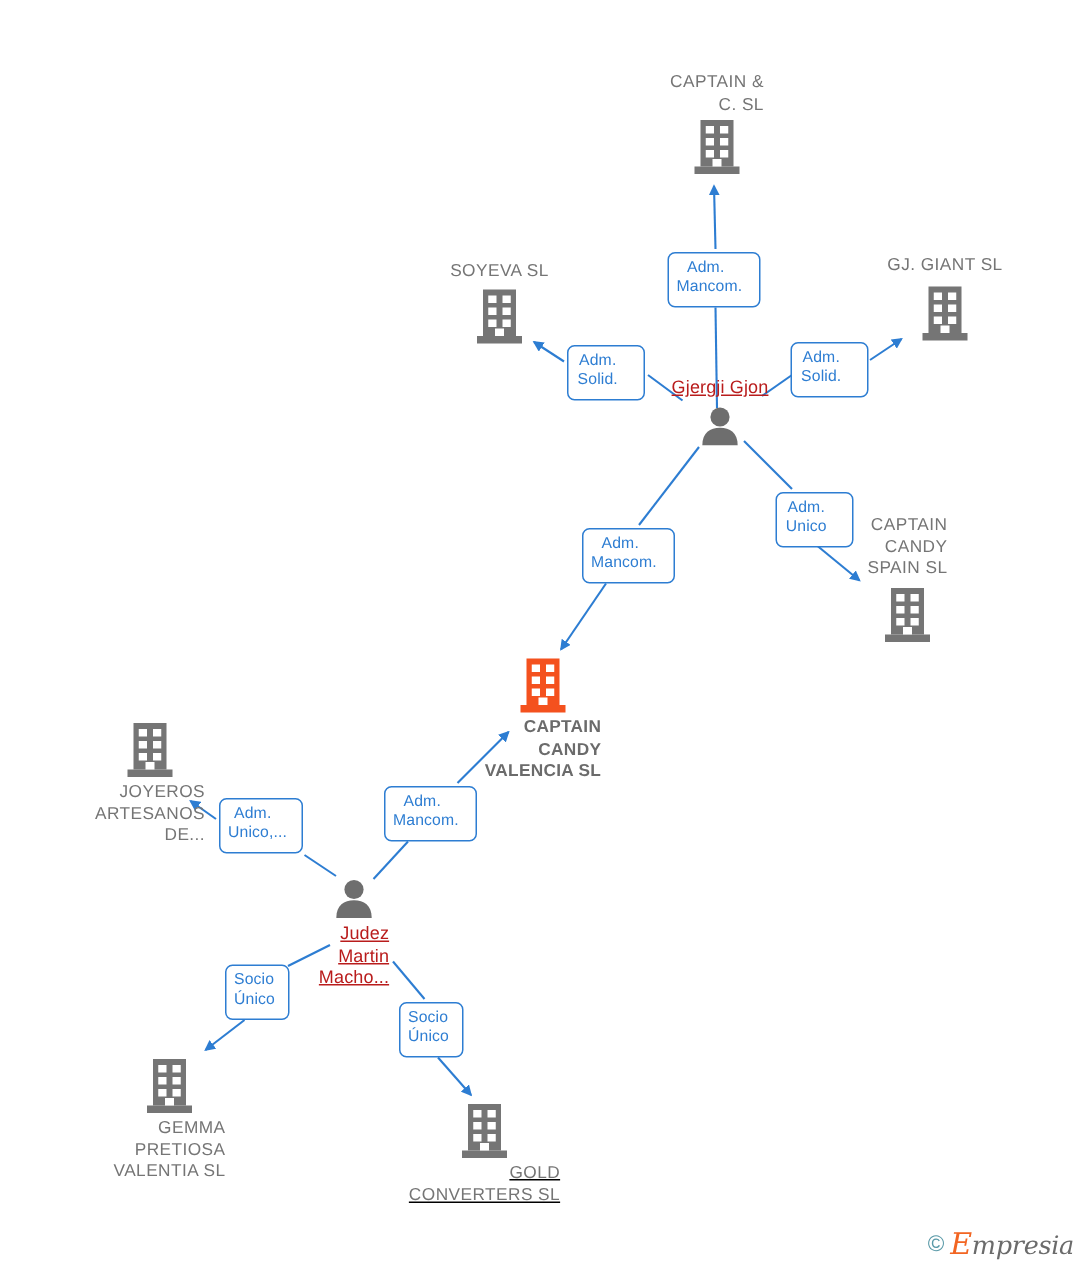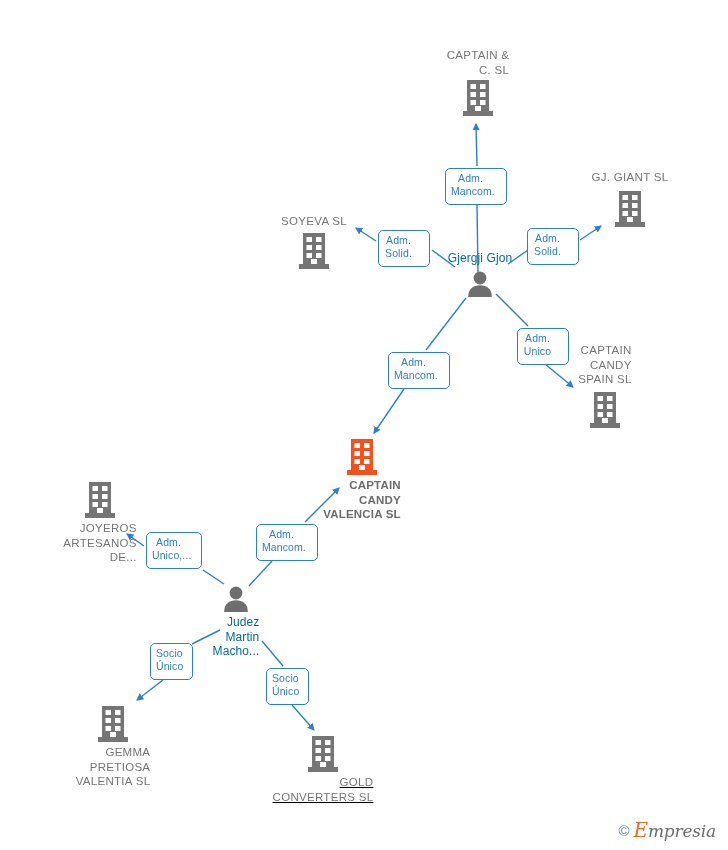--- a/index.html
+++ b/index.html
@@ -45,23 +45,24 @@
   }
 
   .node-label {
     font-size: 11.5px;
     line-height: 14.5px;
     color: #757575;
     letter-spacing: 0.3px;
     white-space: pre-line;
   }
   .node-label.person {
-    color: #0369a1;
+    color: #b91c1c;
     letter-spacing: 0.1px;
     font-size: 12px;
+    text-decoration: underline;
   }
   .node-label.highlight {
     color: #6b6b6b;
     font-weight: bold;
     letter-spacing: 0.2px;
   }
 
   .icon-wrap {
     line-height: 0;
   }
@@ -164,21 +165,21 @@
         <rect x="19" y="5" width="5.5" height="5" fill="#ffffff"></rect>
         <rect x="9.5" y="13" width="5.5" height="5" fill="#ffffff"></rect>
         <rect x="19" y="13" width="5.5" height="5" fill="#ffffff"></rect>
         <rect x="9.5" y="21" width="5.5" height="5" fill="#ffffff"></rect>
         <rect x="19" y="21" width="5.5" height="5" fill="#ffffff"></rect>
         <rect x="14" y="27" width="6" height="5" fill="#ffffff"></rect>
       </svg>
     </div>
   </div>
 
-  <div class="node" style="left:314px; top:174px;margin-top:40px;">
+  <div class="node" style="left:333px; top:174px;">
     <div class="node-label">SOYEVA  SL</div>
     <div class="icon-wrap" style="margin-top:3px;">
       <svg width="34" height="38" viewBox="0 0 34 38">
         <rect x="6" y="1" width="22" height="31" fill="#757575"></rect>
         <rect x="2" y="32" width="30" height="5" fill="#757575"></rect>
         <rect x="9.5" y="5" width="5.5" height="5" fill="#ffffff"></rect>
         <rect x="19" y="5" width="5.5" height="5" fill="#ffffff"></rect>
         <rect x="9.5" y="13" width="5.5" height="5" fill="#ffffff"></rect>
         <rect x="19" y="13" width="5.5" height="5" fill="#ffffff"></rect>
         <rect x="9.5" y="21" width="5.5" height="5" fill="#ffffff"></rect>

